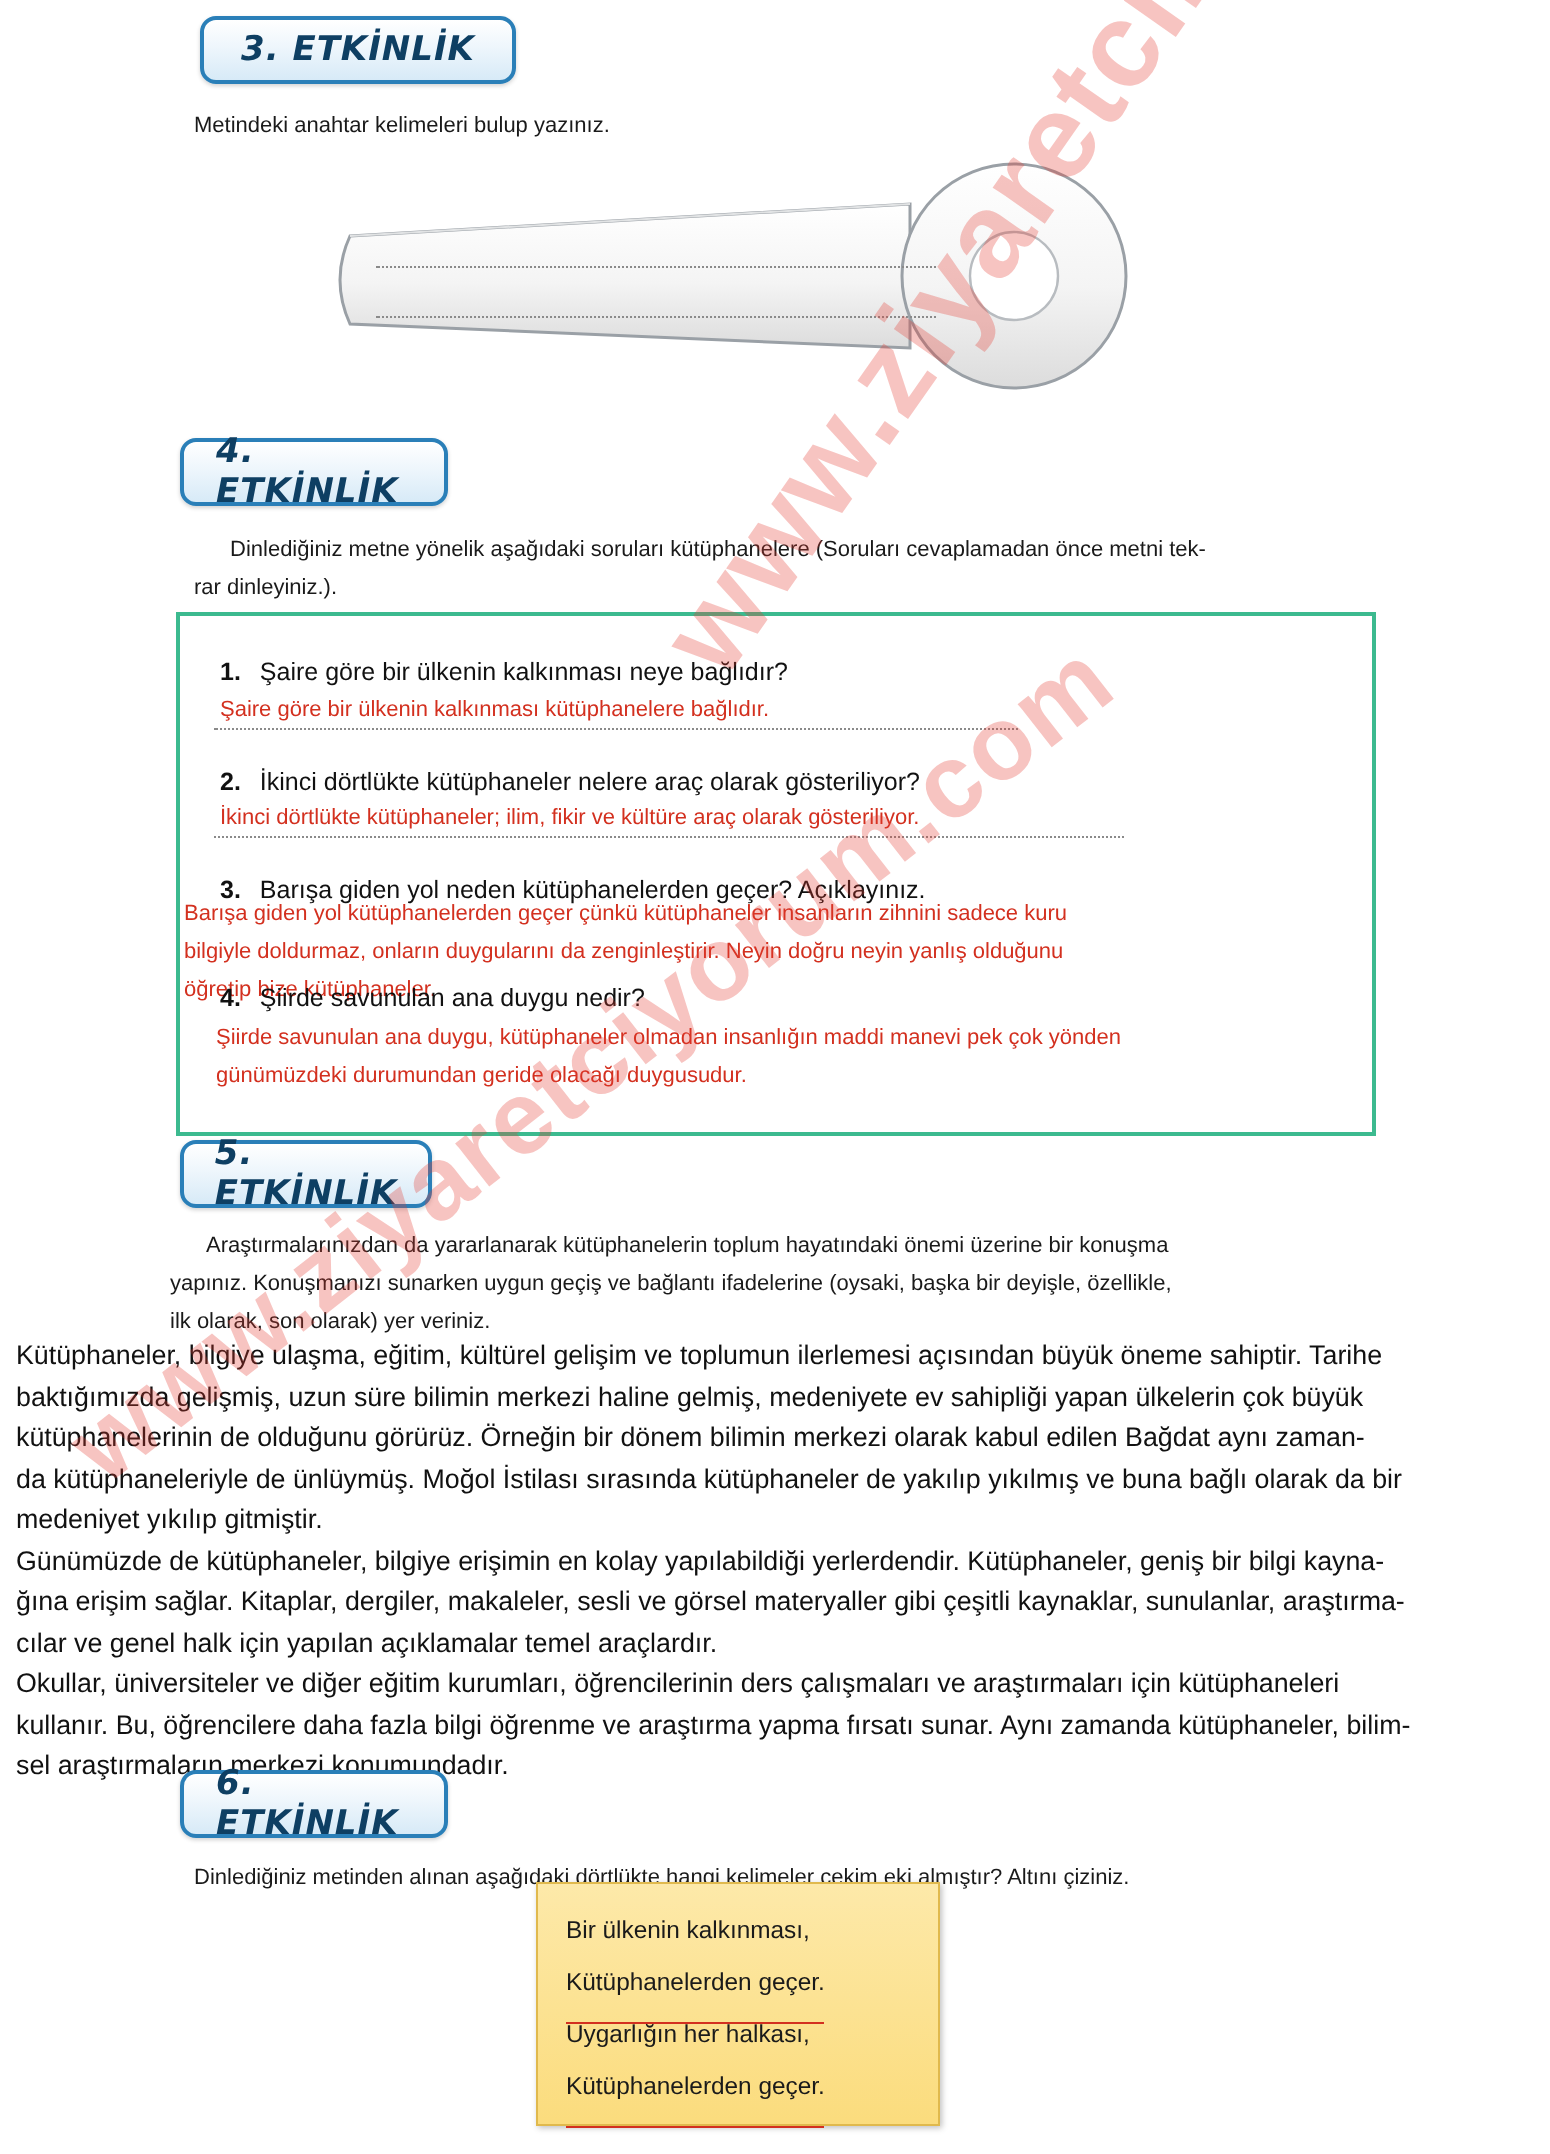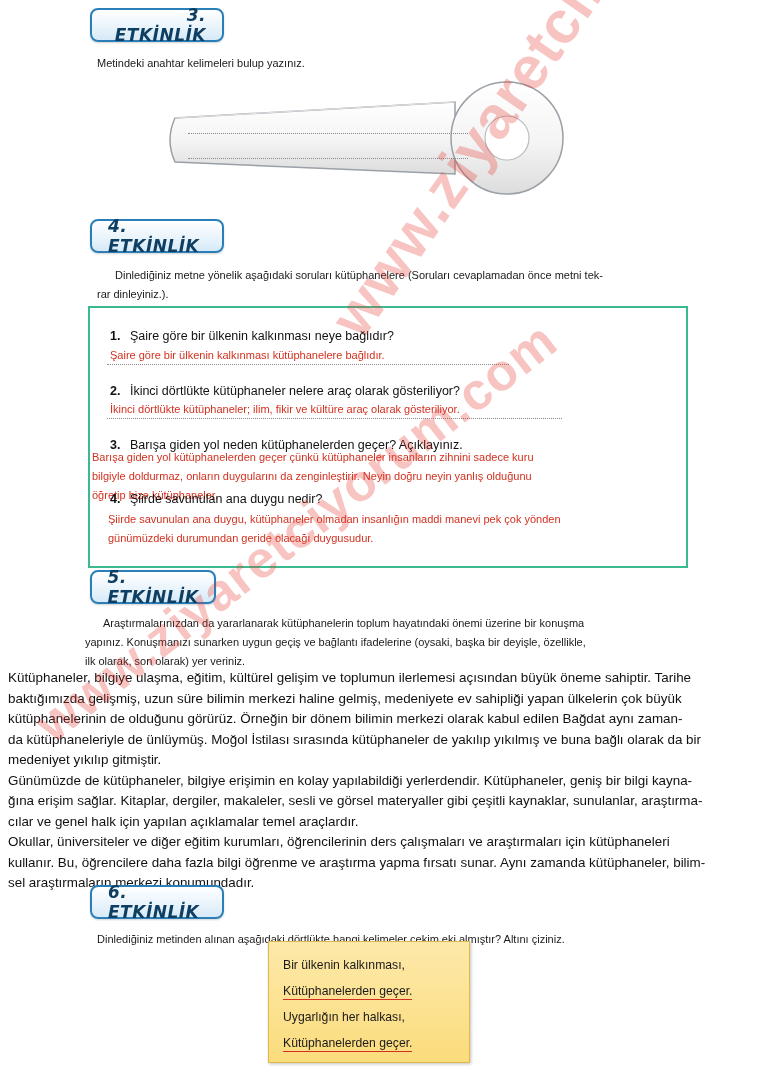--- a/index.html
+++ b/index.html
@@ -160,29 +160,29 @@
     left: 14px;
     top: 10px;
     width: 176px;
     font-size: 12.2px;
     color: #1a1a1a;
     line-height: 26px;
   }
   .note-line { position: relative; }
   .uline {
     border-bottom: 1.6px solid #d3301f;
-    padding-bottom: 1px;
+    padding-bottom: 13px;
   }
 </style>
 </head>
 <body>
 
 <div class="page">
 
-  <div class="badge" style="left:90px; top:8px; width:134px;text-align:right;">
+  <div class="badge" style="left:100px; top:8px; width:158px;text-align:right;">
     <span>3. ETKİNLİK</span>
   </div>
 
   <div class="para" style="left:97px; top:54px; width:600px;">Metindeki anahtar kelimeleri bulup yazınız.</div>
 
   <div class="keyshape">
     <svg width="420" height="120" viewBox="0 0 420 120" xmlns="http://www.w3.org/2000/svg">
       <defs>
         <linearGradient id="keygrad" x1="0" y1="0" x2="0" y2="1">
           <stop offset="0%" stop-color="#ffffff"></stop>

